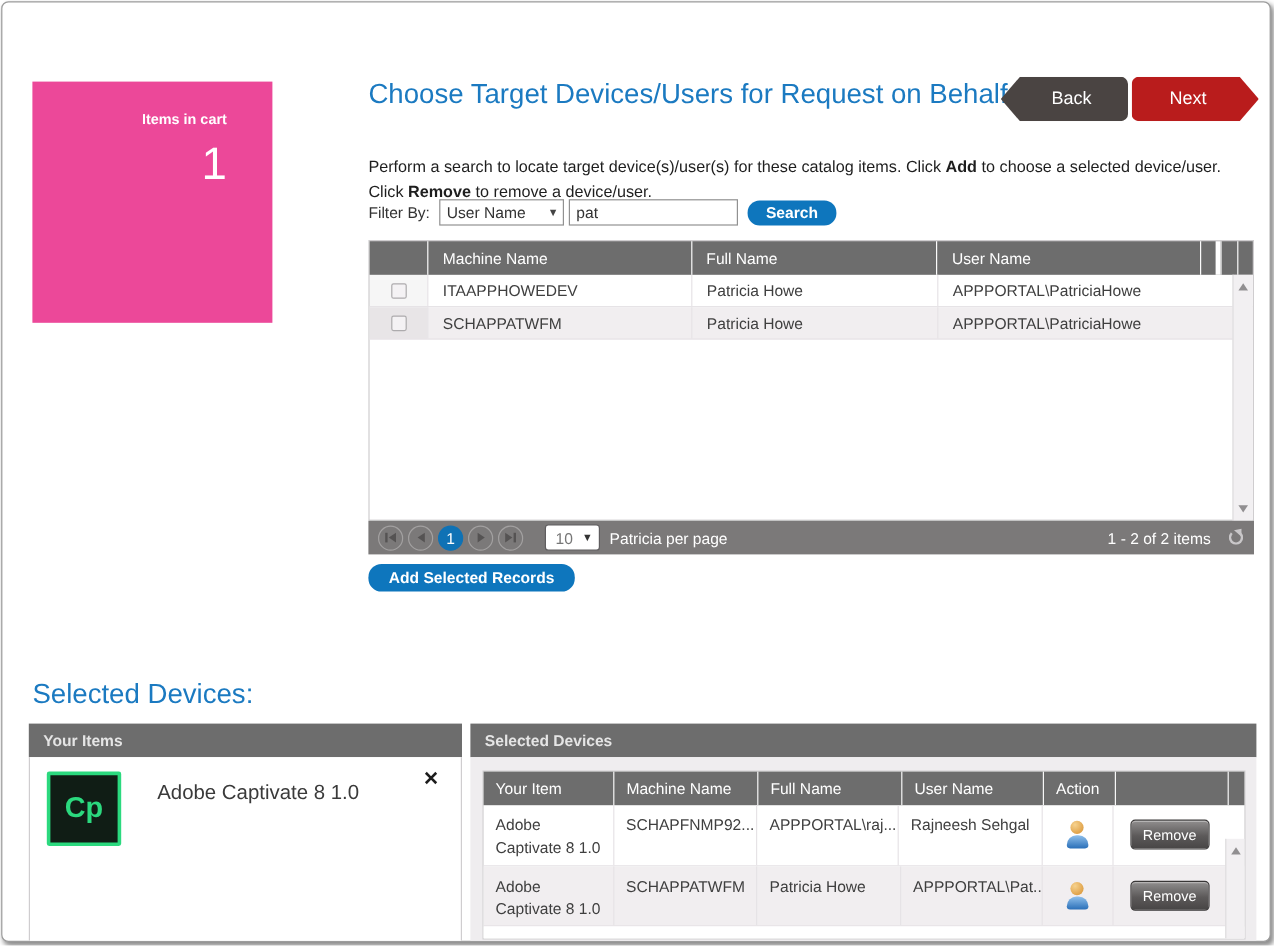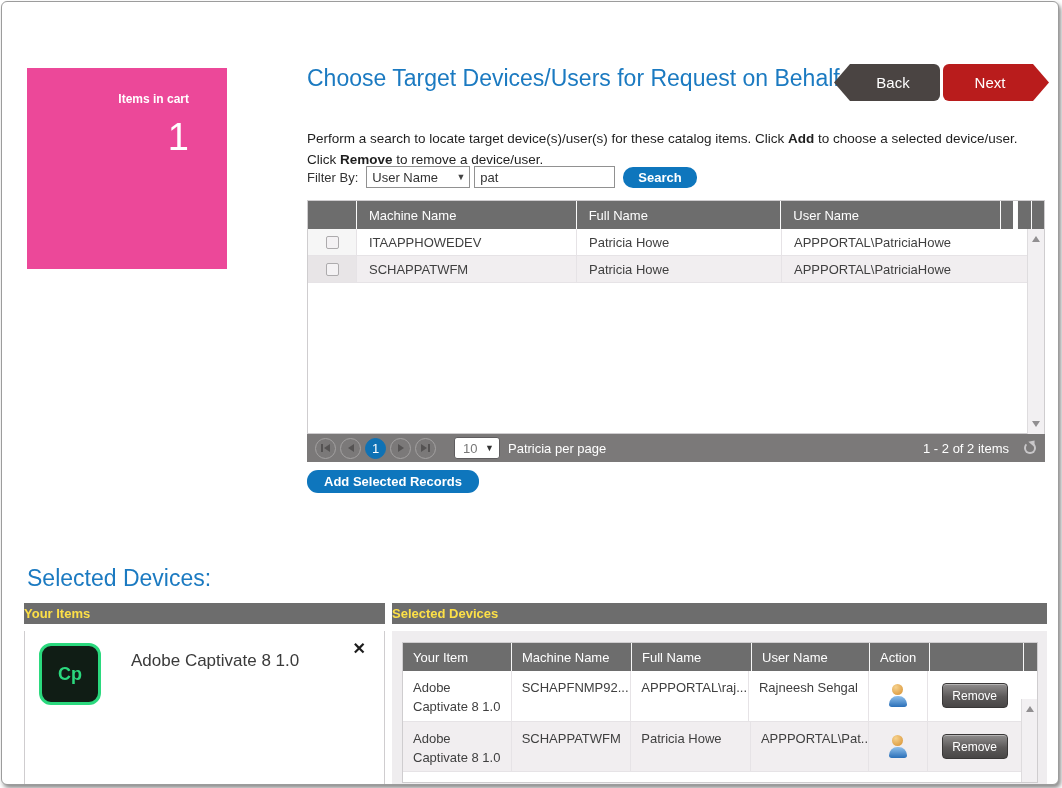--- a/index.html
+++ b/index.html
@@ -106,31 +106,31 @@
     border-left:4px solid transparent; border-right:4px solid transparent;
     border-bottom:5px solid #c9c7c9; transform:rotate(40deg); }
 
   .add-btn { position:absolute; left:305px; top:468px; height:23px; padding:0 17px;
     background:#0e76bd; border:none; border-radius:11px; color:#fff; font-size:13px;
     font-weight:bold; cursor:pointer; font-family:"Liberation Sans", sans-serif; }
 
   
   .sd-heading { position:absolute; left:25px; top:563px; font-size:23px;
     color:#1b7ac1; font-weight:400; }
-  .panel-header { position:absolute; height:21px; background:#6d6d6d; color:#fde047;
+  .panel-header { position:absolute; height:28px; background:#6d6d6d; color:#e5e5e5;
     font-size:13px; font-weight:bold; display:flex; align-items:center;
-    }
+    padding-left:12px; }
   .your-items-header { left:22px; top:601px; width:361px; }
   .devices-header { left:390px; top:601px; width:655px; }
   .your-items-body { position:absolute; left:22px; top:629px; width:361px;
     height:155px; background:#fff; border:1px solid #cfcdcf; border-top:none; }
   .item-row { position:relative; padding:12px 14px; }
   .captivate-icon { width:62px; height:62px; background:#101d15;
-    border:3px solid #2bd97e; border-radius:12px; display:flex; align-items:center;
-    justify-content:center; color:#2bd97e; font-size:18px; font-weight:600;
+    border:3px solid #2bd97e; border-radius:2px; display:flex; align-items:center;
+    justify-content:center; color:#2bd97e; font-size:24px; font-weight:600;
     float:left; }
   .item-name { margin:8px 0 0 92px; font-size:17px; color:#3a3a3a; }
   .close-x { position:absolute; right:18px; top:8px; font-size:16px;
     font-weight:bold; color:#1c1c1c; cursor:pointer; }
 
   .devices-body { position:absolute; left:390px; top:629px; width:655px;
     height:155px; background:#efedef; }
   .inner-grid { position:absolute; left:10px; top:11px; width:636px;
     background:#fff; border:1px solid #cfcdcf; }
   .ig-header { display:flex; height:28px; background:#6d6d6d; color:#fff;

